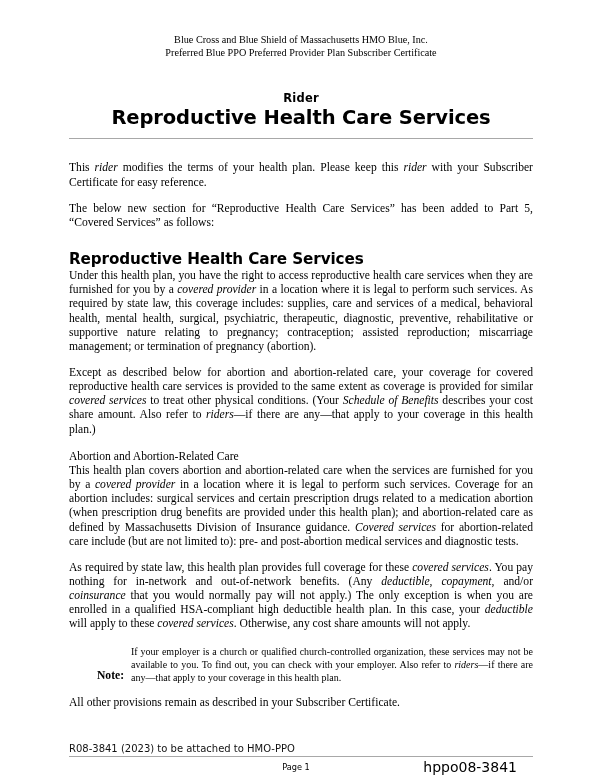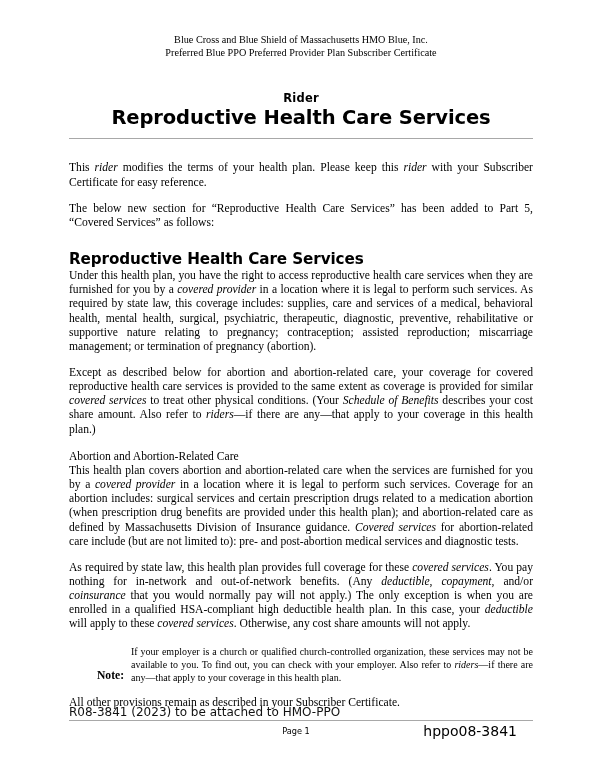--- a/index.html
+++ b/index.html
@@ -107,23 +107,24 @@
 
   
   .footer {
     position: absolute;
     left: 69px;
     top: 707px;
     width: 464px;
     font-family: "DejaVu Sans", "Liberation Sans", sans-serif;
   }
   .footer-code {
-    font-size: 12px;
+    font-size: 10px;
     line-height: 11px;
     color: #111111;
+    margin-top: 36px;
   }
   .footer-rule {
     border: 0;
     border-top: 1.1px solid #a8a8a8;
     margin: 2px 0 0 0;
     width: 100%;
   }
   .footer-row {
     position: relative;
     margin-top: 4px;

